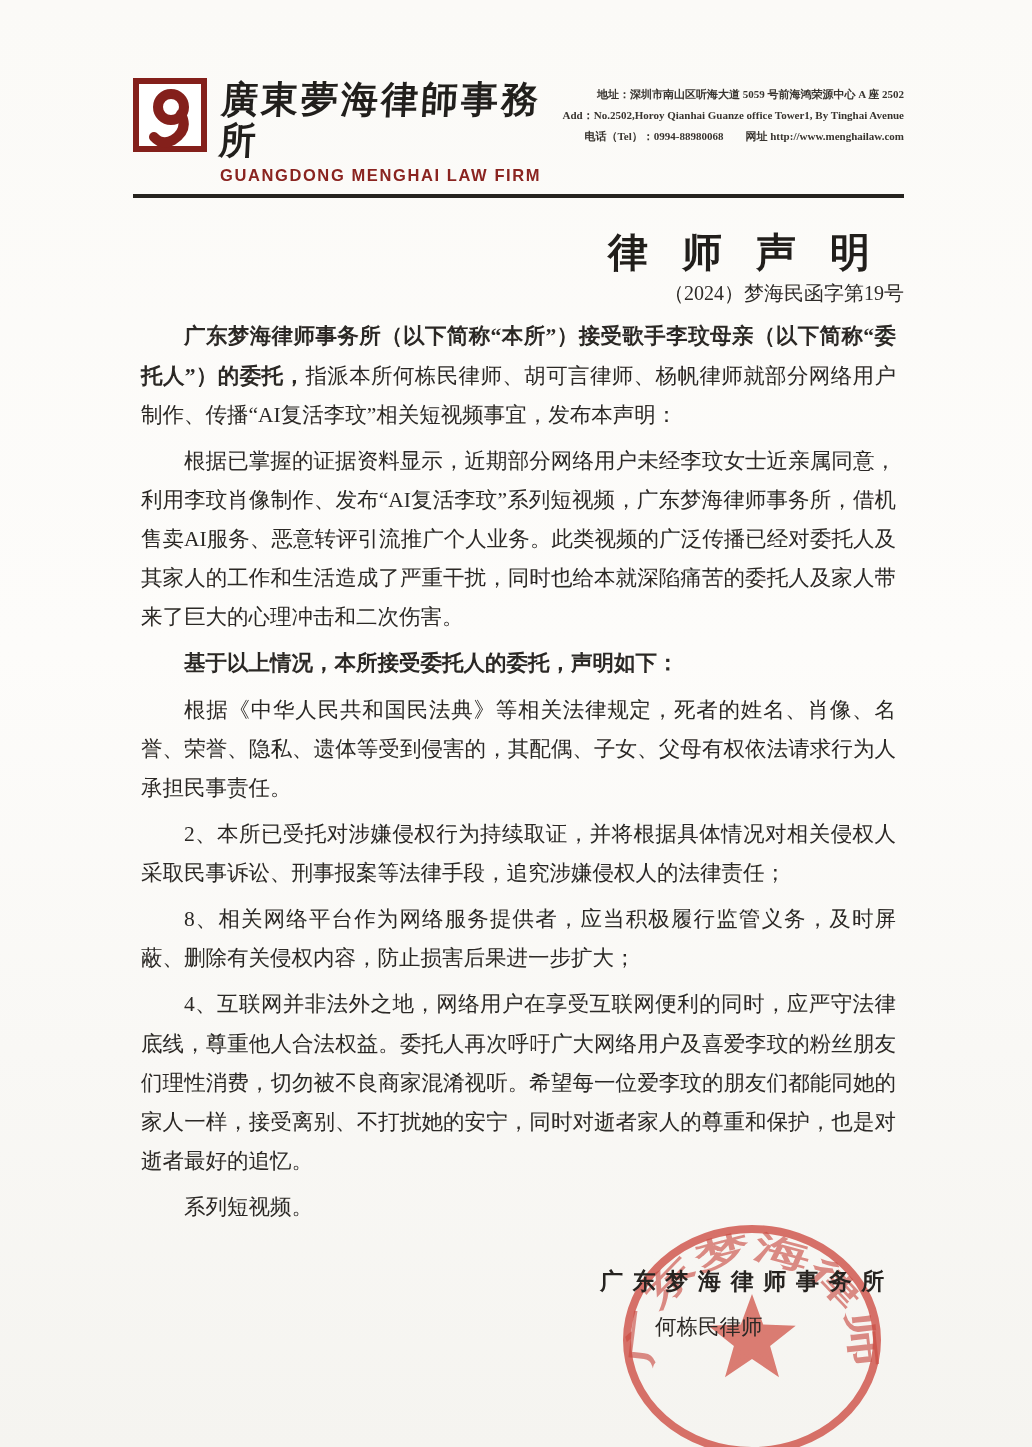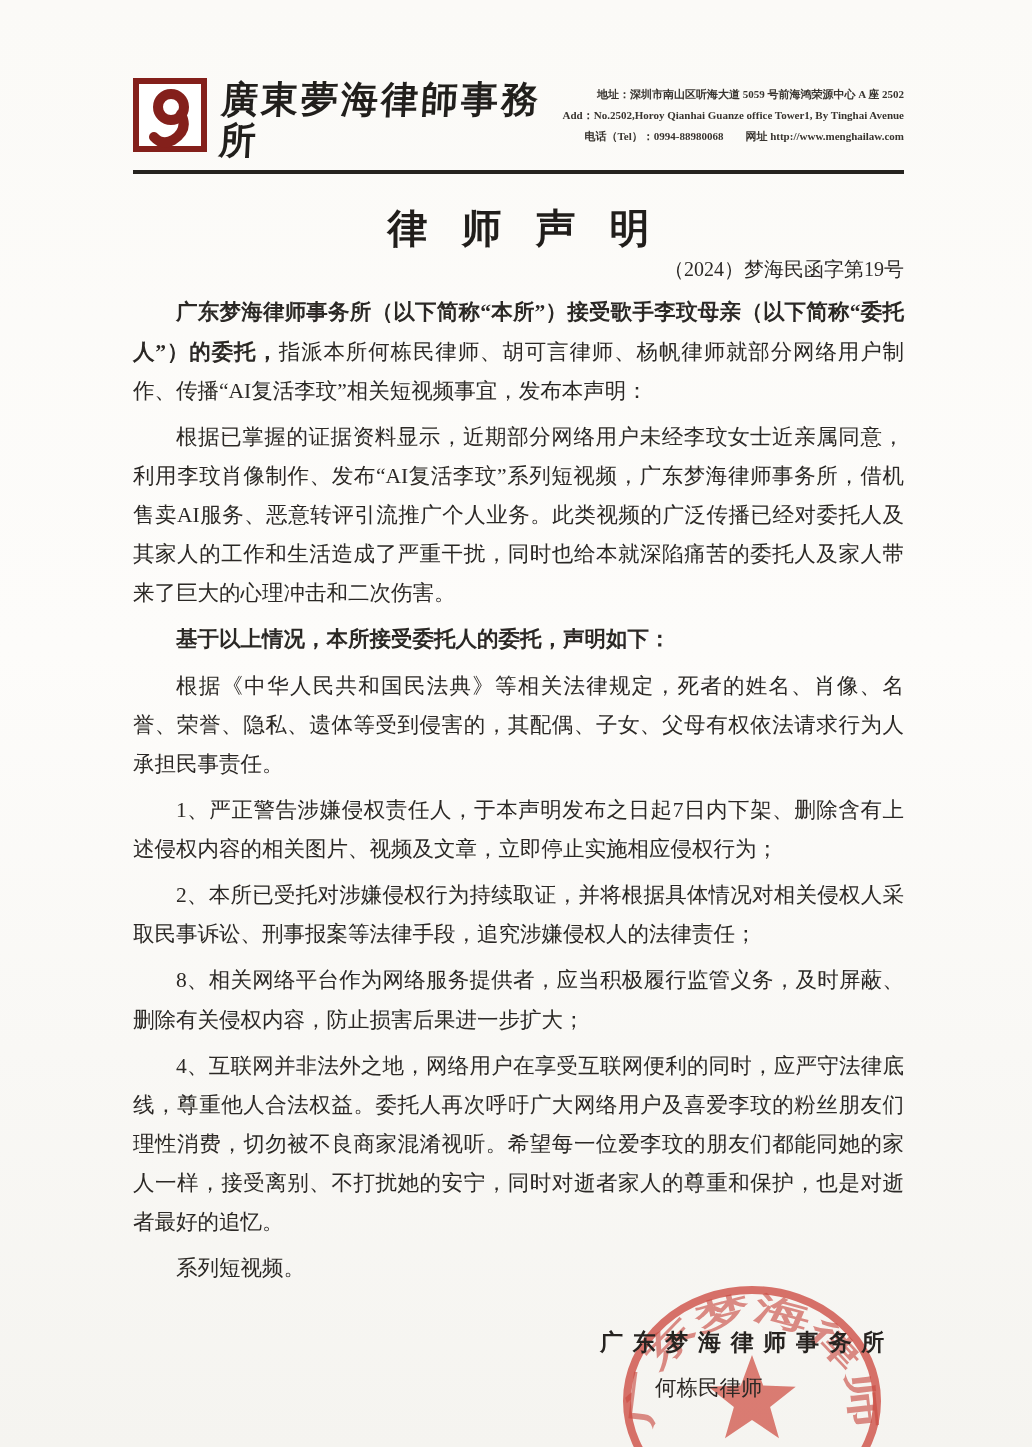--- a/index.html
+++ b/index.html
@@ -25,29 +25,29 @@
     font-size:16.5px;font-weight:700;color:#8a2420;letter-spacing:1.6px;
   }
   .contact{
     width:392px;text-align:right;font-weight:700;font-size:11px;
     line-height:1.9;color:#38342f;padding-top:6px;white-space:nowrap;
   }
   .divider{height:4px;background:#26231f;margin-top:9px;}
 
   
   .doc-title{
-    text-align:center;font-size:40px;font-weight:800;color:#211e1b;
+    text-align:right;font-size:40px;font-weight:800;color:#211e1b;
     letter-spacing:0.85em;padding-left:0.85em;margin-top:27px;
   }
   .ref-no{text-align:right;font-size:20px;color:#2c2926;}
 
   
   .body-text{margin-top:10px;}
   .body-text p{
-    font-size:21.5px;line-height:1.82;margin:7px 0;text-indent:2em;
+    font-size:21.5px;line-height:1.82;margin:7px 8px;text-indent:2em;
     text-align:justify;color:#2b2825;
   }
   .body-text p .lead-bold{font-weight:800;}
 
   
   .signature{position:relative;height:272px;margin-top:4px;}
   .sig-firm{
     position:absolute;top:32px;left:467px;z-index:2;
     font-size:23px;font-weight:800;letter-spacing:0.42em;color:#262320;white-space:nowrap;
   }
@@ -65,39 +65,39 @@
 
     <div class="header">
       <div class="brand">
         <svg class="logo" viewBox="0 0 74 74" aria-hidden="true">
           <rect x="3" y="3" width="68" height="68" fill="#ffffff" stroke="#84201b" stroke-width="6"></rect>
           <circle cx="38" cy="29" r="13" fill="none" stroke="#84201b" stroke-width="10"></circle>
           <path d="M48 36 Q56 52 40 62 Q29 68 21 59" fill="none" stroke="#84201b" stroke-width="10" stroke-linecap="round"></path>
         </svg>
         <div class="brand-names">
           <div class="firm-zh">廣東夢海律師事務所</div>
+          <div class="firm-en">GUANGDONG MENGHAI LAW FIRM</div>
         </div>
       </div>
       <div class="contact">
         <div>地址：深圳市南山区听海大道 5059 号前海鸿荣源中心 A 座 2502</div>
         <div>Add：No.2502,Horoy Qianhai Guanze office Tower1, By Tinghai Avenue</div>
         <div>电话（Tel）：0994-88980068　　网址 http://www.menghailaw.com</div>
       </div>
     </div>
     <div class="divider"></div>
 
     <div class="doc-title">律师声明</div>
     <div class="ref-no">（2024）梦海民函字第19号</div>
 
     <div class="body-text">
       <p><span class="lead-bold">广东梦海律师事务所（以下简称“本所”）接受歌手李玟母亲（以下简称“委托人”）的委托，</span><span>指派本所何栋民律师、胡可言律师、杨帆律师就部分网络用户制作、传播“AI复活李玟”相关短视频事宜，发布本声明：</span></p>
       <p><span>根据已掌握的证据资料显示，近期部分网络用户未经李玟女士近亲属同意，利用李玟肖像制作、发布“AI复活李玟”系列短视频，广东梦海律师事务所，借机售卖AI服务、恶意转评引流推广个人业务。此类视频的广泛传播已经对委托人及其家人的工作和生活造成了严重干扰，同时也给本就深陷痛苦的委托人及家人带来了巨大的心理冲击和二次伤害。</span></p>
       <p><span class="lead-bold">基于以上情况，本所接受委托人的委托，声明如下：</span></p>
       <p><span>根据《中华人民共和国民法典》等相关法律规定，死者的姓名、肖像、名誉、荣誉、隐私、遗体等受到侵害的，其配偶、子女、父母有权依法请求行为人承担民事责任。</span></p>
-      <p><span>1、严正警告涉嫌侵权责任人，于本声明发布之日起7日内下架、删除含有上述侵权内容的相关图片、视频及文章，立即停止实施相应侵权行为；</span></p>
       <p><span>2、本所已受托对涉嫌侵权行为持续取证，并将根据具体情况对相关侵权人采取民事诉讼、刑事报案等法律手段，追究涉嫌侵权人的法律责任；</span></p>
       <p><span>8、相关网络平台作为网络服务提供者，应当积极履行监管义务，及时屏蔽、删除有关侵权内容，防止损害后果进一步扩大；</span></p>
       <p><span>4、互联网并非法外之地，网络用户在享受互联网便利的同时，应严守法律底线，尊重他人合法权益。委托人再次呼吁广大网络用户及喜爱李玟的粉丝朋友们理性消费，切勿被不良商家混淆视听。希望每一位爱李玟的朋友们都能同她的家人一样，接受离别、不打扰她的安宁，同时对逝者家人的尊重和保护，也是对逝者最好的追忆。</span></p>
       <p><span>系列短视频。</span></p>
     </div>
 
     <div class="signature">
       <svg class="seal" width="272" height="244" viewBox="0 0 272 244" aria-hidden="true">
         <ellipse cx="136" cy="120" rx="125" ry="111" fill="none" stroke="rgba(201,56,46,0.78)" stroke-width="8"></ellipse>
         <path id="sealArc" d="M 41,155 A 99,90 0 1 1 231,155" fill="none"></path>

